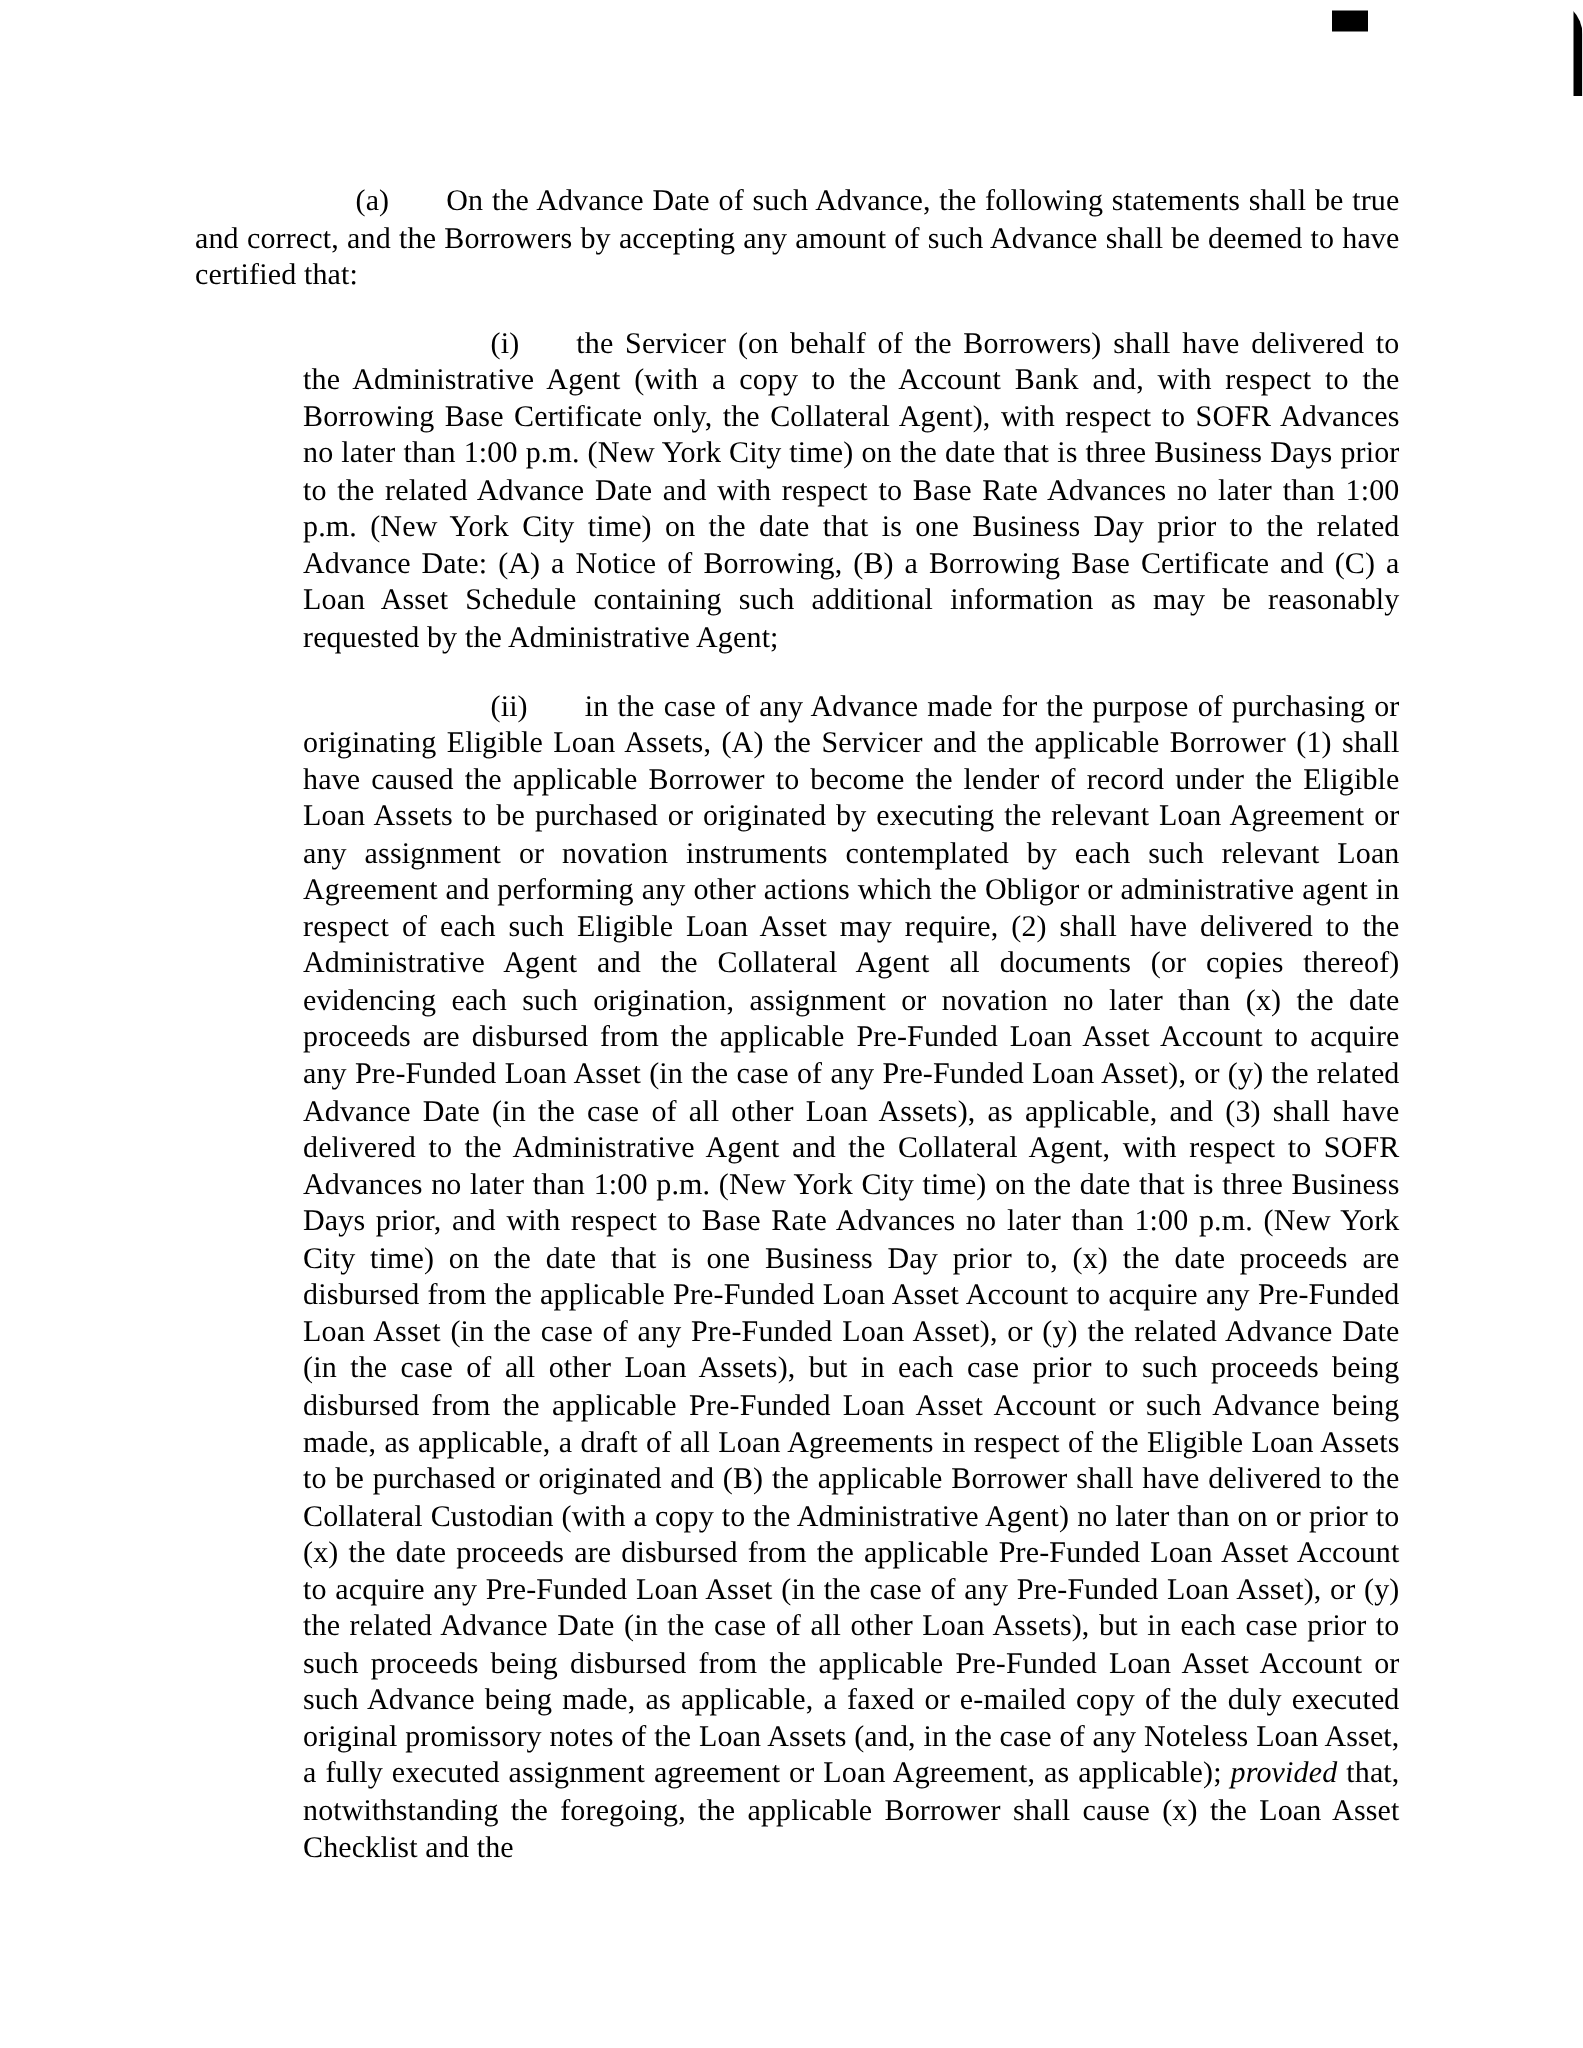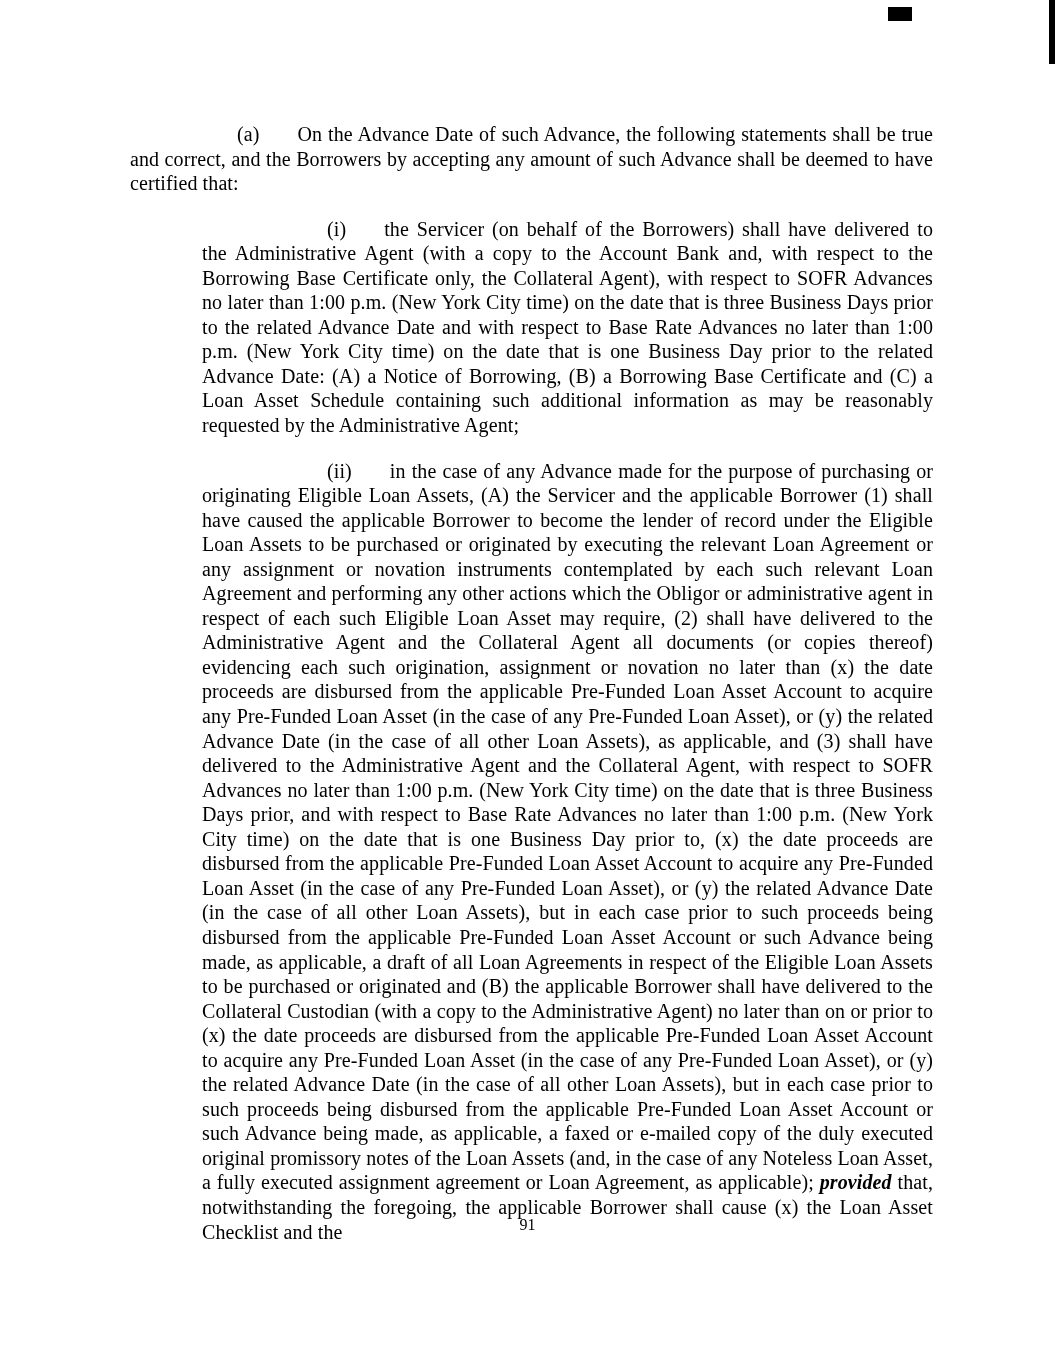--- a/index.html
+++ b/index.html
@@ -8,20 +8,21 @@
     background: #ffffff;
   }
   .page {
     position: relative;
     width: 1055px;
     height: 1365px;
     background: #ffffff;
     color: #000000;
     font-family: "Liberation Serif", "DejaVu Serif", serif;
     overflow: hidden;
+    border-radius: 23px;
   }
   .content {
     position: absolute;
     top: 0;
     left: 0;
     width: 1055px;
     padding: 122px 122px 0 130px;
     box-sizing: border-box;
   }
   .para {
@@ -40,21 +41,20 @@
   }
   .para + .para {
     margin-top: 21px;
   }
   .tab {
     display: inline-block;
     width: 38px;
   }
   .italic {
     font-style: italic;
-    font-weight: bold;
   }
   .page-number {
     position: absolute;
     top: 1216px;
     left: 0;
     width: 100%;
     text-align: center;
     font-size: 16px;
     line-height: 18px;
   }
@@ -83,15 +83,14 @@
 
   <div class="artifact-rect"></div>
   <div class="artifact-bar"></div>
 
   <div class="content">
     <p class="para para-a"><span>(a)</span><span class="tab"></span><span>On the Advance Date of such Advance, the following statements shall be true and correct, and the Borrowers by accepting any amount of such Advance shall be deemed to have certified that:</span></p>
     <p class="para para-indent"><span>(i)</span><span class="tab"></span><span>the Servicer (on behalf of the Borrowers) shall have delivered to the Administrative Agent (with a copy to the Account Bank and, with respect to the Borrowing Base Certificate only, the Collateral Agent), with respect to SOFR Advances no later than 1:00 p.m. (New York City time) on the date that is three Business Days prior to the related Advance Date and with respect to Base Rate Advances no later than 1:00 p.m. (New York City time) on the date that is one Business Day prior to the related Advance Date: (A) a Notice of Borrowing, (B) a Borrowing Base Certificate and (C) a Loan Asset Schedule containing such additional information as may be reasonably requested by the Administrative Agent;</span></p>
     <p class="para para-indent"><span>(ii)</span><span class="tab"></span><span>in the case of any Advance made for the purpose of purchasing or originating Eligible Loan Assets, (A) the Servicer and the applicable Borrower (1) shall have caused the applicable Borrower to become the lender of record under the Eligible Loan Assets to be purchased or originated by executing the relevant Loan Agreement or any assignment or novation instruments contemplated by each such relevant Loan Agreement and performing any other actions which the Obligor or administrative agent in respect of each such Eligible Loan Asset may require, (2) shall have delivered to the Administrative Agent and the Collateral Agent all documents (or copies thereof) evidencing each such origination, assignment or novation no later than (x) the date proceeds are disbursed from the applicable Pre-Funded Loan Asset Account to acquire any Pre-Funded Loan Asset (in the case of any Pre-Funded Loan Asset), or (y) the related Advance Date (in the case of all other Loan Assets), as applicable, and (3) shall have delivered to the Administrative Agent and the Collateral Agent, with respect to SOFR Advances no later than 1:00 p.m. (New York City time) on the date that is three Business Days prior, and with respect to Base Rate Advances no later than 1:00 p.m. (New York City time) on the date that is one Business Day prior to, (x) the date proceeds are disbursed from the applicable Pre-Funded Loan Asset Account to acquire any Pre-Funded Loan Asset (in the case of any Pre-Funded Loan Asset), or (y) the related Advance Date (in the case of all other Loan Assets), but in each case prior to such proceeds being disbursed from the applicable Pre-Funded Loan Asset Account or such Advance being made, as applicable, a draft of all Loan Agreements in respect of the Eligible Loan Assets to be purchased or originated and (B) the applicable Borrower shall have delivered to the Collateral Custodian (with a copy to the Administrative Agent) no later than on or prior to (x) the date proceeds are disbursed from the applicable Pre-Funded Loan Asset Account to acquire any Pre-Funded Loan Asset (in the case of any Pre-Funded Loan Asset), or (y) the related Advance Date (in the case of all other Loan Assets), but in each case prior to such proceeds being disbursed from the applicable Pre-Funded Loan Asset Account or such Advance being made, as applicable, a faxed or e-mailed copy of the duly executed original promissory notes of the Loan Assets (and, in the case of any Noteless Loan Asset, a fully executed assignment agreement or Loan Agreement, as applicable); </span><span class="italic">provided</span><span> that, notwithstanding the foregoing, the applicable Borrower shall cause (x) the Loan Asset Checklist and the</span></p>
   </div>
 
-  <div class="page-number">91</div>
 
 </div>
 
 </body></html>

